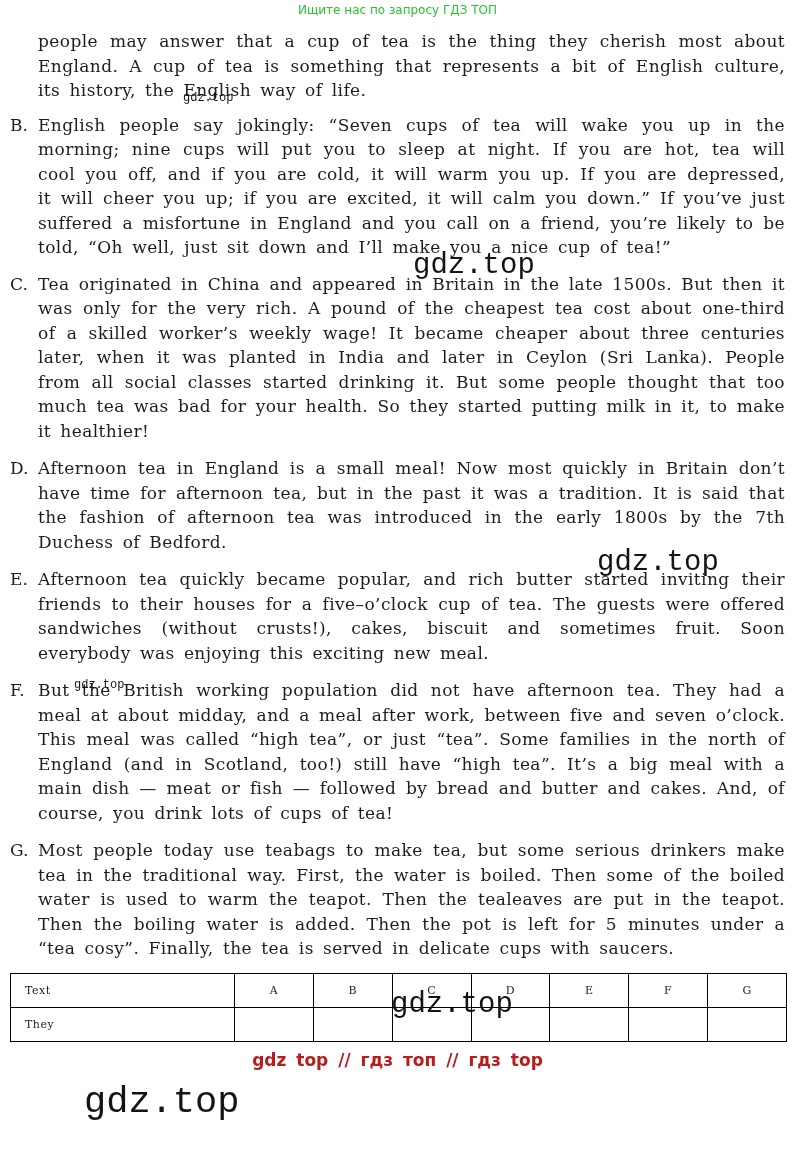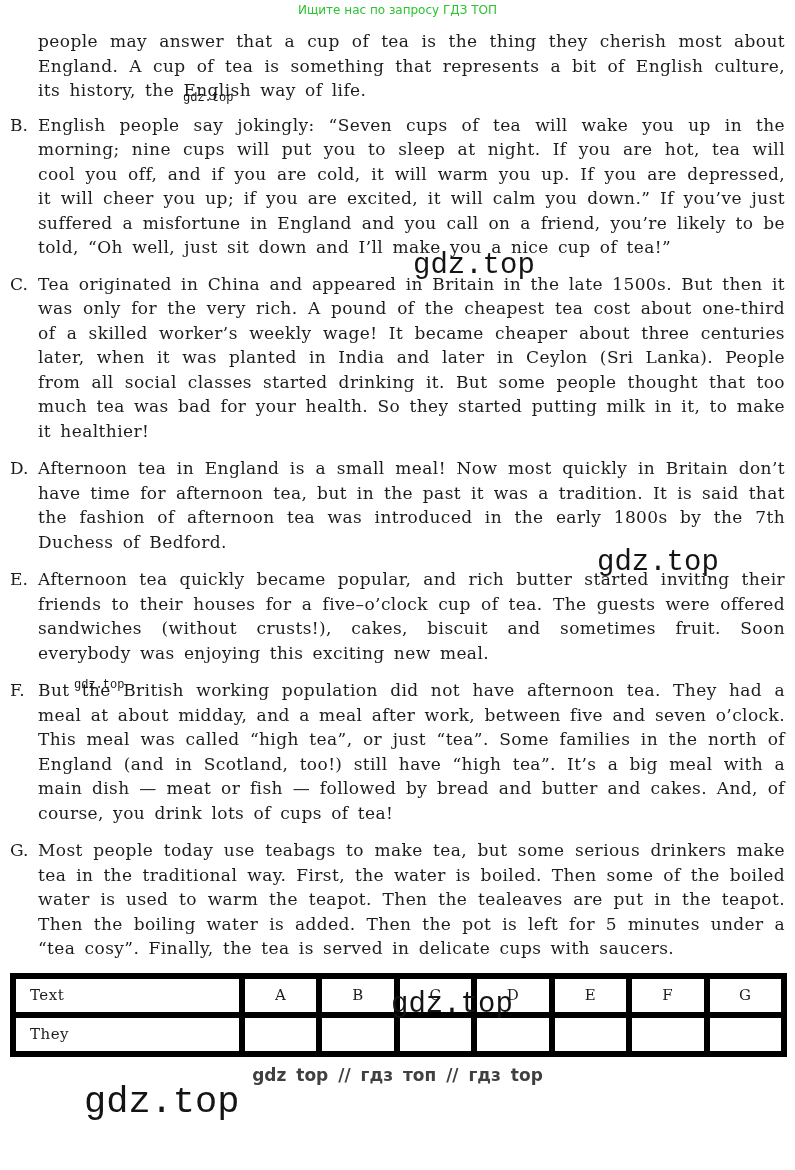--- a/index.html
+++ b/index.html
@@ -53,39 +53,39 @@
     letter-spacing: 0.3px;
     word-spacing: 3px;
   }
   table.answers {
     margin-top: 12px;
     width: 777px;
     border-collapse: collapse;
     table-layout: fixed;
   }
   table.answers td {
-    border: 6px solid #000000;
+    border: 1px solid #000000;
     height: 33px;
-    font-size: 15px;
+    font-size: 11px;
     text-align: center;
     letter-spacing: 0.5px;
     padding: 0;
   }
   table.answers td.lead {
     width: 209px;
     text-align: left;
     padding-left: 14px;
   }
   .banner-bottom {
     margin-top: 8px;
     text-align: center;
     font-family: "DejaVu Sans", "Liberation Sans", sans-serif;
     font-weight: bold;
     font-size: 17px;
-    color: #404040;
+    color: #b91c1c;
     word-spacing: 4px;
   }
   .wm {
     position: absolute;
     font-family: Liberation Mono, monospace;
     color: #141414;
     white-space: nowrap;
   }
   .wm-small { font-size: 12px; }
   .wm-large { font-size: 29px; }

